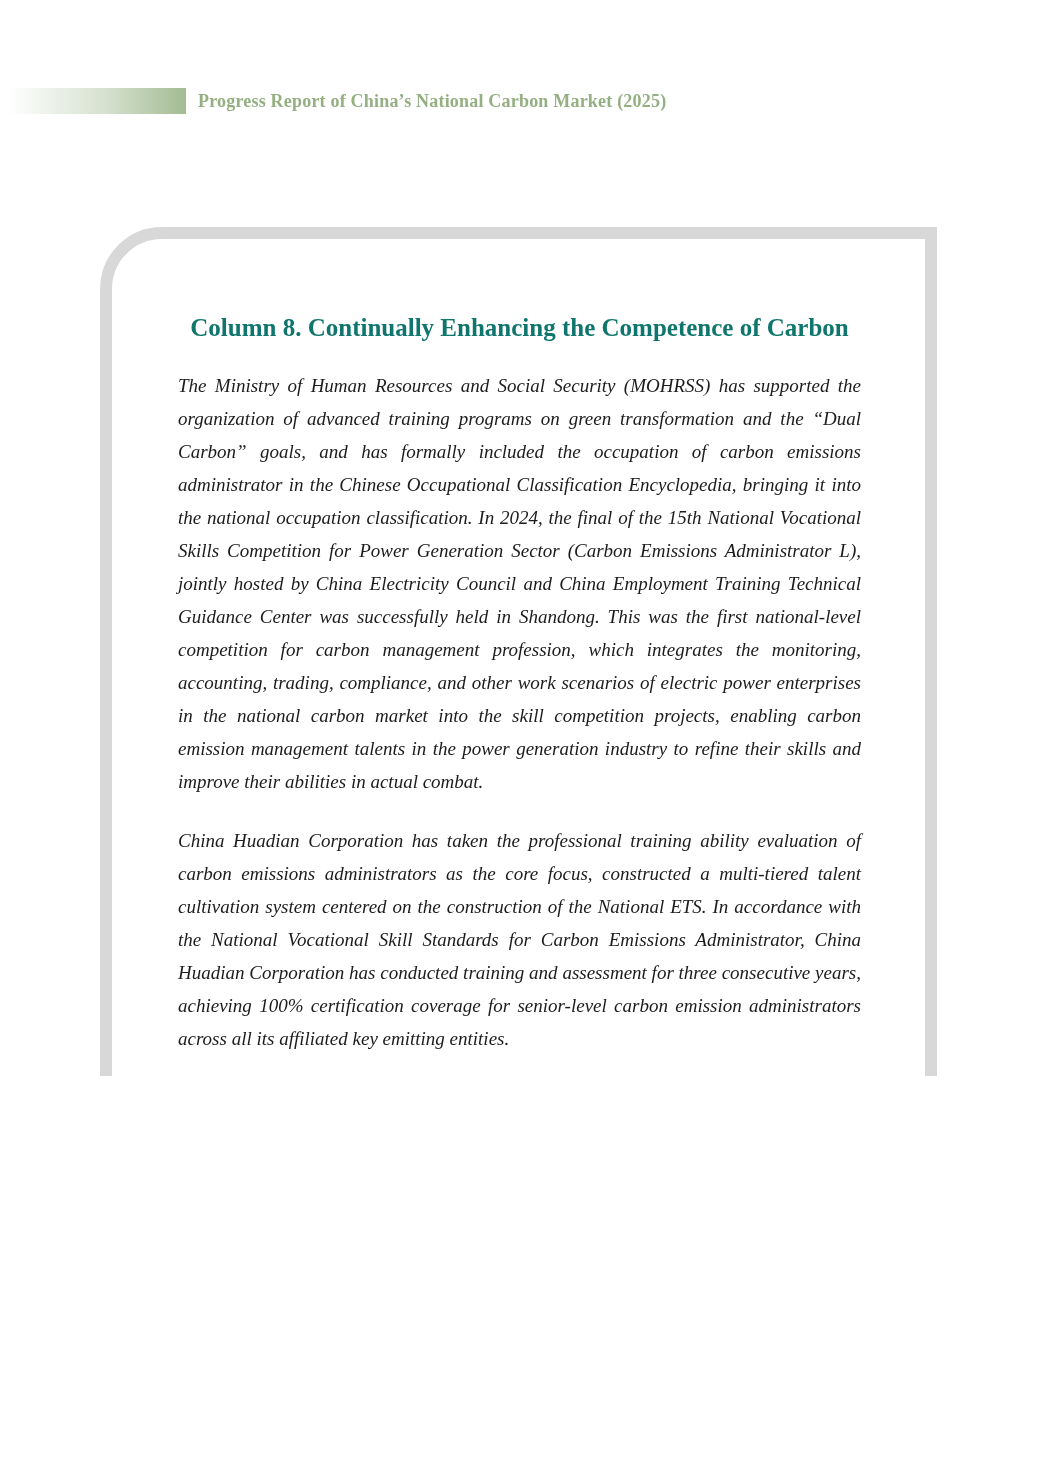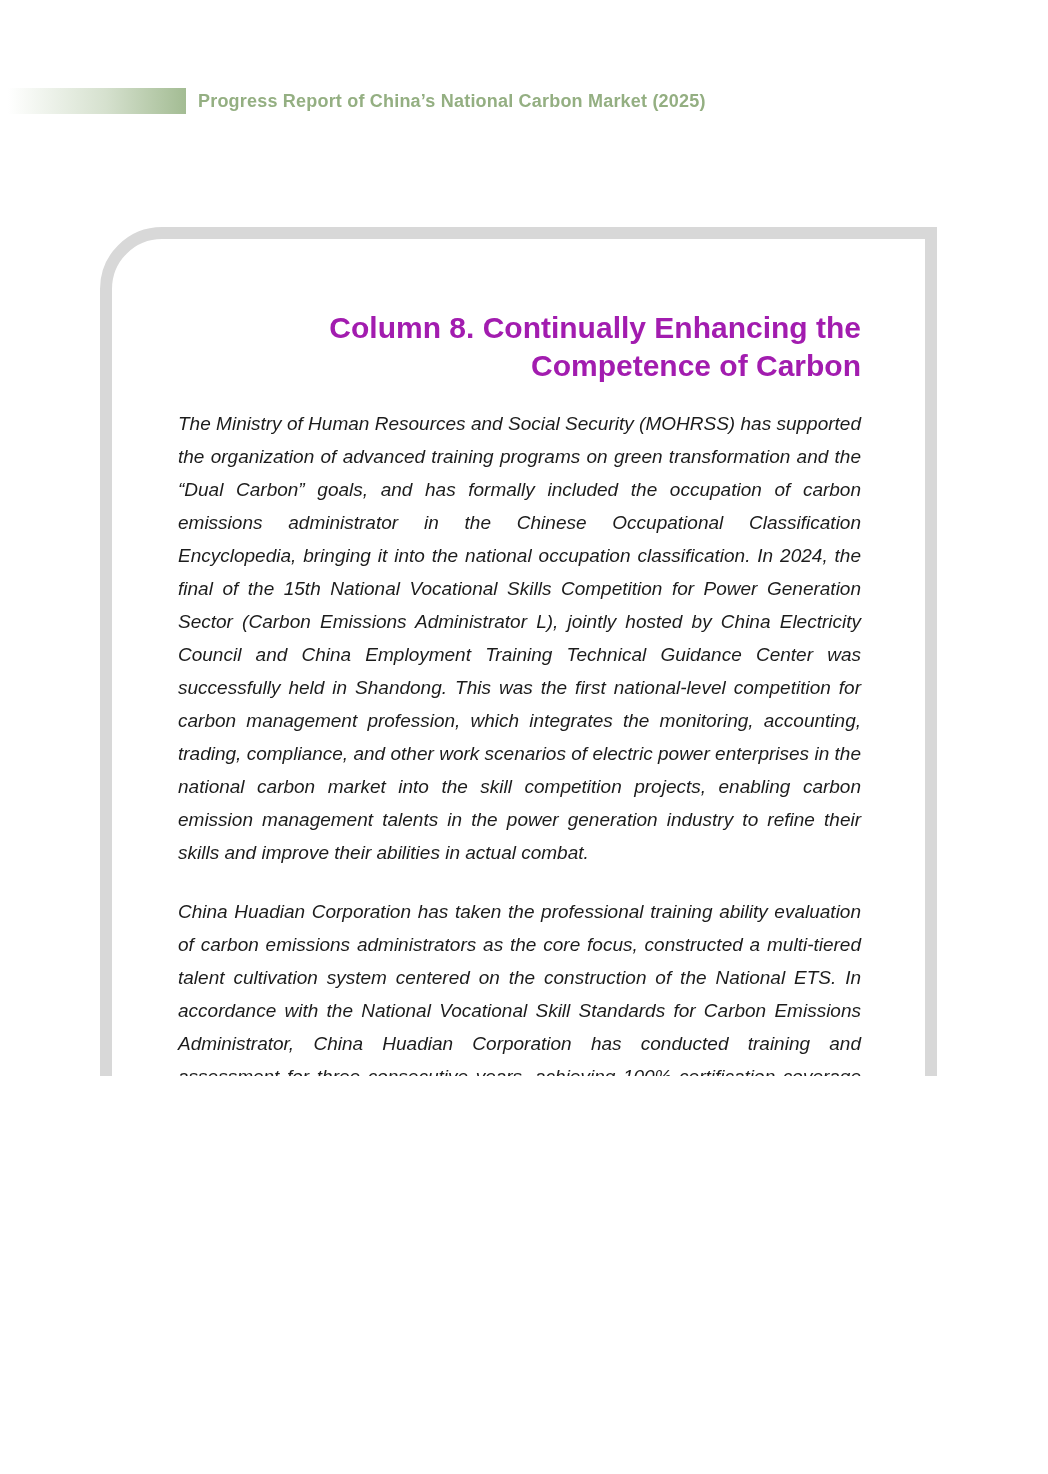--- a/index.html
+++ b/index.html
@@ -1,21 +1,21 @@
 <!DOCTYPE html>
 <html><head>
 <meta charset="utf-8">
 <style>
   html, body { margin: 0; padding: 0; background: #ffffff; }
   .page {
     position: relative;
     width: 1048px;
     height: 1076px;
     background: #ffffff;
-    font-family: Liberation Sans, sans-serif;
+    font-family: Liberation Serif, serif;
     overflow: hidden;
   }
 
   
   .page-header {
     position: absolute;
     top: 88px;
     left: 8px;
     display: flex;
     align-items: center;
@@ -43,25 +43,25 @@
     width: 837px;
     height: 1025px;
     box-sizing: border-box;
     border: 12px solid #d8d8d8;
     border-radius: 62px 0 62px 0;
     background: #ffffff;
     padding: 56px 64px 0 66px;
   }
   .box-heading {
     margin: 14px 0 22px 0;
-    text-align: right;
-    font-size: 30px;
+    text-align: center;
+    font-size: 25px;
     line-height: 38px;
     font-weight: bold;
-    color: #a21caf;
+    color: #0f766e;
   }
   .heading-line { display: block; }
   .box-paragraph {
     font-style: italic;
     font-size: 19px;
     line-height: 33px;
     text-align: justify;
     color: #1c1c1c;
     margin: 0 0 26px 0;
   }

